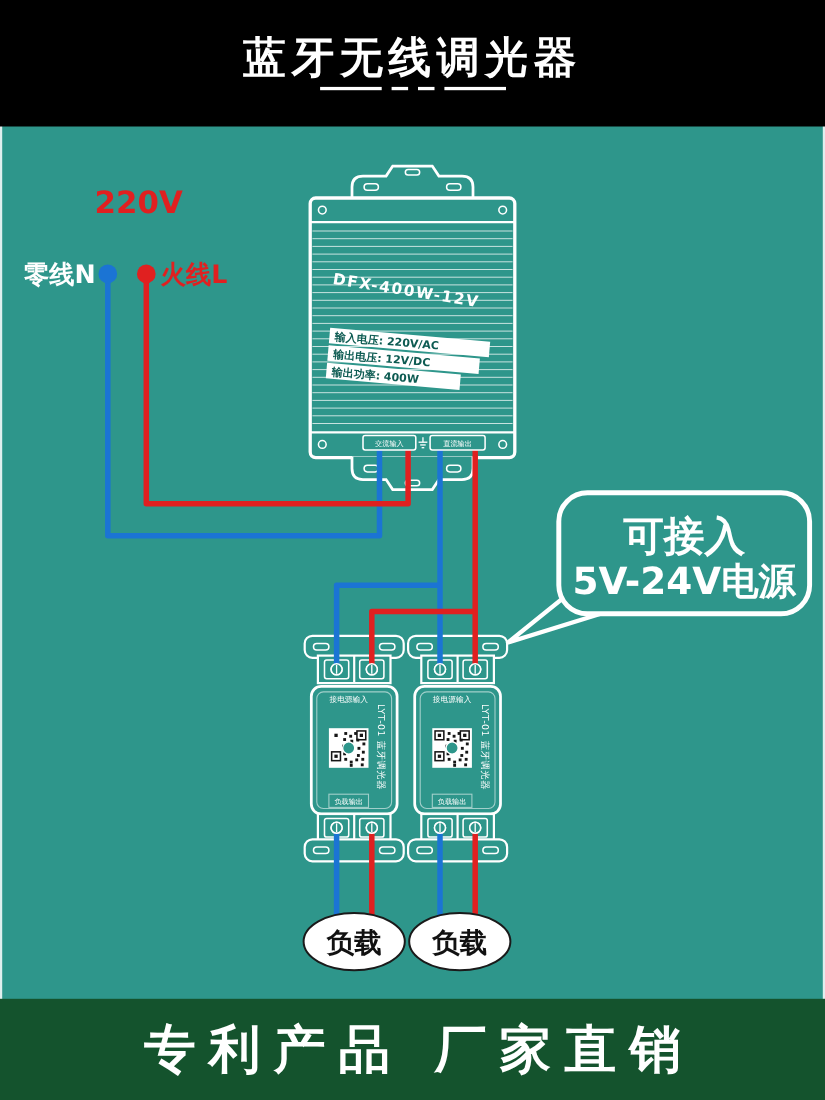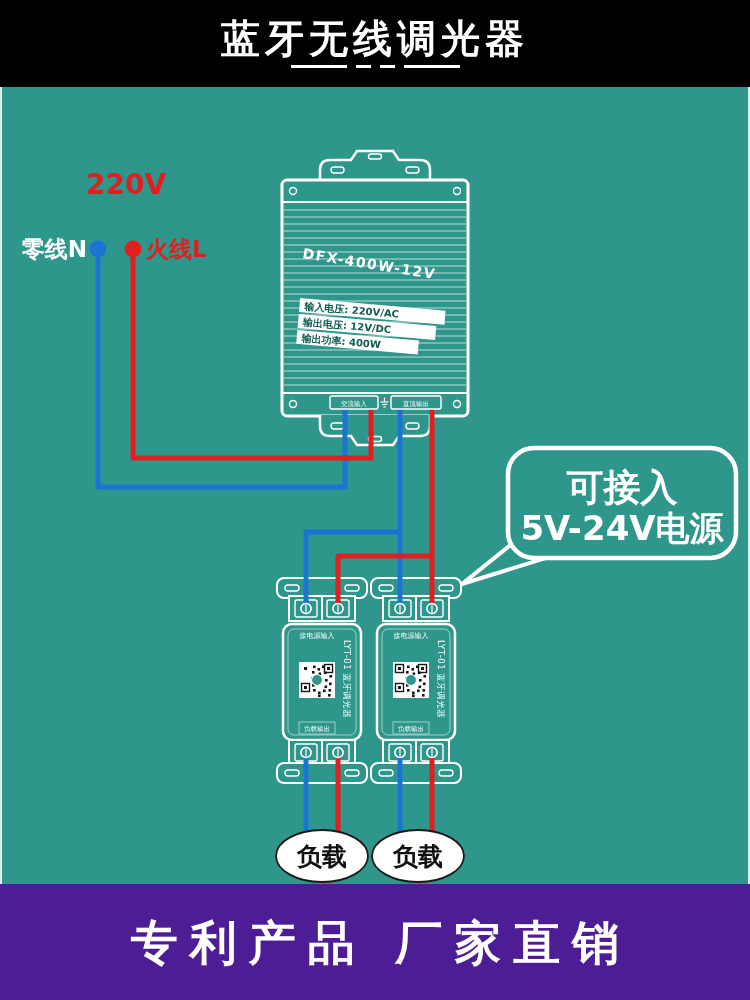--- a/index.html
+++ b/index.html
@@ -1,27 +1,27 @@
 <!DOCTYPE html>
 <html><head>
 <meta charset="utf-8">
 <style>
   html,body{margin:0;padding:0;background:#555;}
   .stage{position:relative;width:750px;height:1000px;background:#2E968B;overflow:hidden;
          font-family:"DejaVu Sans","Liberation Sans",sans-serif;}
   .stage::after{content:"";position:absolute;inset:0;border:2px solid rgba(255,255,255,.85);pointer-events:none;}
   
-  .top-banner{position:absolute;top:0;left:0;right:0;height:87px;background:#000;color:#fff;
+  .top-banner{position:absolute;top:0;left:0;right:0;height:115px;background:#000;color:#fff;
               display:flex;flex-direction:column;align-items:center;justify-content:center;gap:7px;z-index:5;}
   .main-title{font-size:39px;font-weight:bold;letter-spacing:5px;line-height:1;}
   .subtitle-row{display:flex;align-items:center;gap:9px;}
   .subtitle{font-size:24px;letter-spacing:4px;color:#f2f2f2;line-height:1;}
   .dash-long{width:56px;height:3px;background:#fff;}
   .dash-short{width:15px;height:3px;background:#fff;}
-  .bottom-banner{position:absolute;bottom:0;left:0;right:0;height:116px;background:#4c1d95;color:#fff;
+  .bottom-banner{position:absolute;bottom:0;left:0;right:0;height:92px;background:#14532d;color:#fff;
                  display:flex;align-items:center;justify-content:center;z-index:5;}
   .slogan{font-size:47px;font-weight:bold;letter-spacing:12px;text-indent:12px;line-height:1;}
   
   svg{position:absolute;top:0;left:0;}
   svg text{font-family:"DejaVu Sans","Liberation Sans",sans-serif;}
   .oln{fill:#2E968B;stroke:#fff;stroke-width:2;}
   .oln3{fill:#2E968B;stroke:#fff;stroke-width:3;}
   .oln25{fill:#2E968B;stroke:#fff;stroke-width:2.5;}
   .thin{fill:#2E968B;stroke:#fff;stroke-width:1.4;}
   .thinN{fill:none;stroke:#fff;stroke-width:1.4;}

